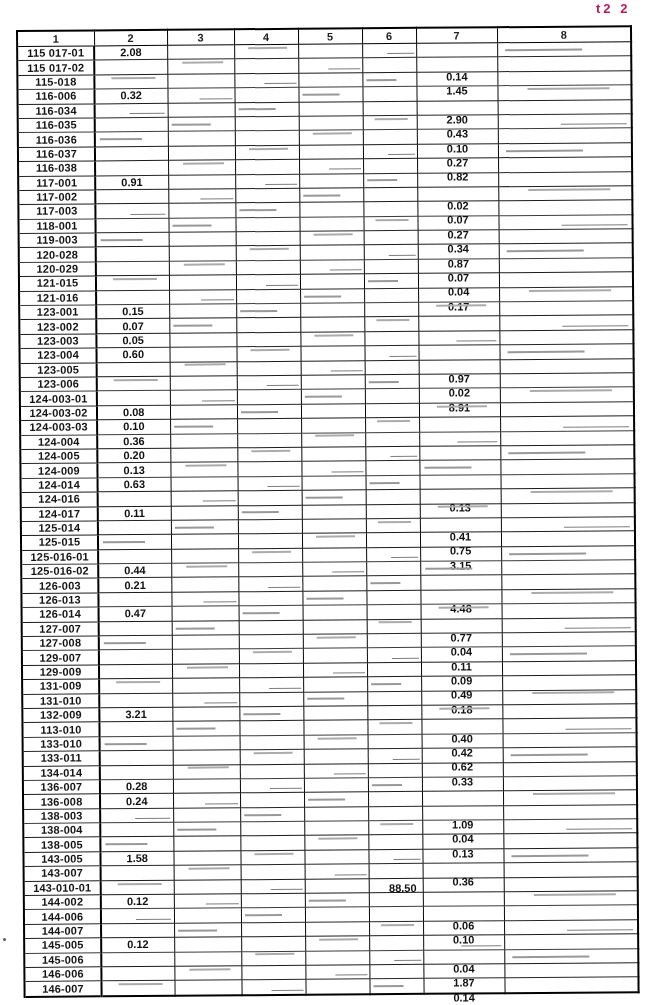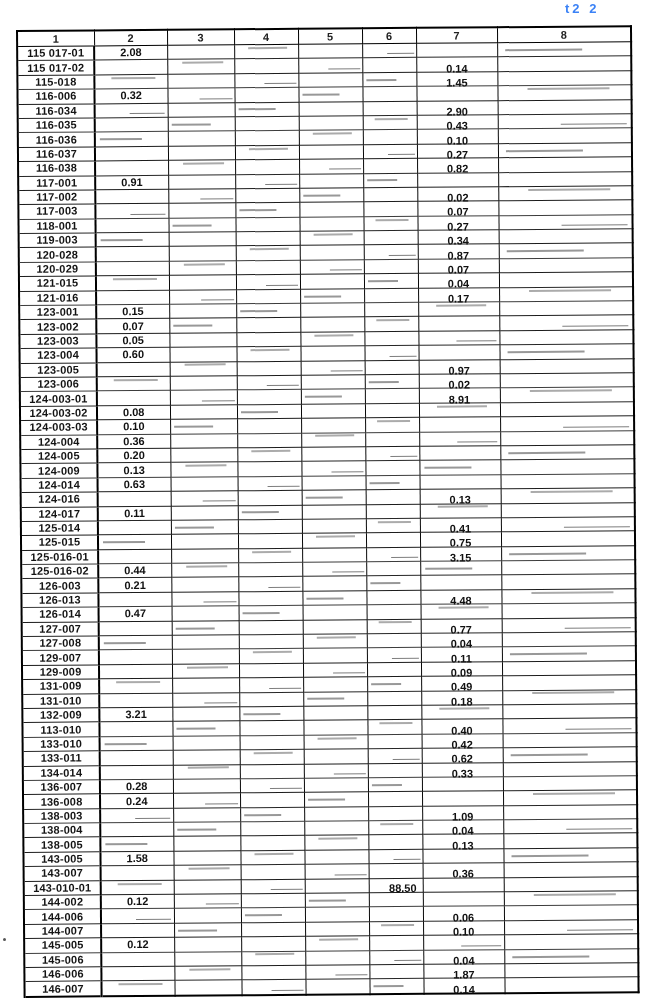--- a/index.html
+++ b/index.html
@@ -6,25 +6,25 @@
   body{
     width:645px;height:1005px;
     background:#ffffff;
     font-family:"Liberation Sans", sans-serif;
     color:#111;
     position:relative;
     overflow:hidden;
   }
   .corner-label{
     position:absolute;
-    top:1px;left:565px;
+    top:1px;left:596px;
     font-size:13px;
     font-weight:bold;
     letter-spacing:3px;
-    color:#3b82f6;
+    color:#be185d;
   }
   
   .scan{
     position:absolute;
     top:30px;left:16px;
     transform:rotate(-0.45deg);
     transform-origin:0 0;
   }
   table.grid{
     border-collapse:collapse;
@@ -69,21 +69,21 @@
   .grid td.idcell{
     border-left:2px solid #000;
     border-right:2px solid #000;
     letter-spacing:0.2px;
     color:#141414;
   }
   
   .grid tr:nth-child(3n) td{border-bottom-color:#3c3c3c;}
   .grid tr:nth-child(4n+1) td{border-bottom-color:#262626;}
   
-  .grid td .low{position:relative;top:4px;display:inline-block;}
+  .grid td .low{position:relative;top:12px;display:inline-block;}
   .grid td .low6{position:relative;top:3px;display:inline-block;margin-left:14px;}
   
   .art0::after{content:"";position:absolute;left:6%;width:58%;top:44%;border-top:2px solid #989898;}
   .art1::after{content:"";position:absolute;right:3%;width:50%;top:70%;border-top:1.5px solid #7e7e7e;}
   .art2::after{content:"";position:absolute;left:22%;width:62%;top:14%;border-top:2px solid #ababab;}
   .stray-dot{
     position:absolute;left:3px;top:938px;
     width:3px;height:3px;border-radius:50%;
     background:#555;
   }

